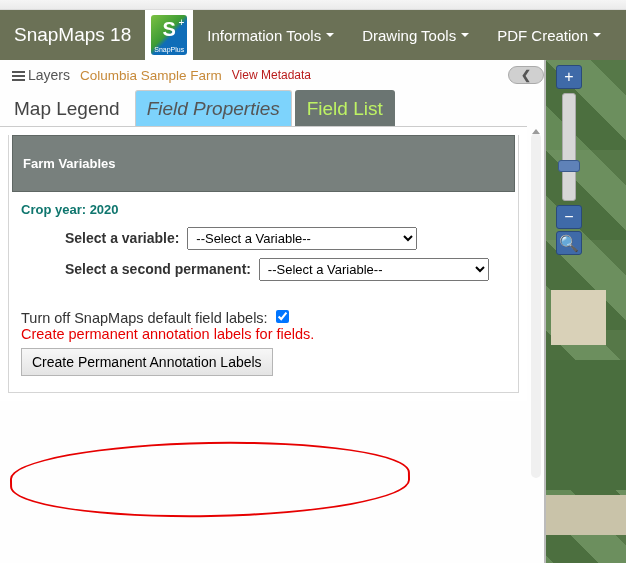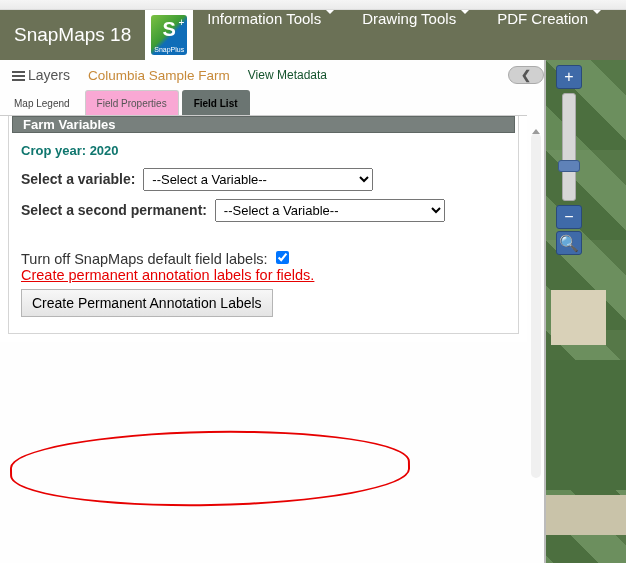--- a/index.html
+++ b/index.html
@@ -62,50 +62,51 @@
   }
   .logo .plus {
     position: absolute;
     top: 2px;
     right: 3px;
     font-size: 10px;
     color: #fff;
   }
   .nav-item {
     display: flex;
+    align-items: center;
     padding: 0 14px;
     font-size: 15px;
     cursor: pointer;
     white-space: nowrap;
   }
   .caret {
     display: inline-block;
     margin-left: 5px;
     width: 0; height: 0;
     border-left: 4px solid transparent;
     border-right: 4px solid transparent;
     border-top: 4px solid #fff;
   }
   .toolbar {
     display: flex;
     align-items: center;
     padding: 6px 12px;
-    gap: 18px;
+    gap: 10px;
     font-size: 14px;
     color: #555;
   }
   .layers-icon {
     display: inline-block;
     width: 13px; height: 11px;
     background: repeating-linear-gradient(#555 0 2px, transparent 2px 4px);
     margin-right: 3px;
     vertical-align: middle;
   }
   .farm-name { color: #c78a3a; font-size: 13.5px; cursor: pointer; }
-  .view-meta { color: #14532d; font-size: 12px; cursor: pointer; }
+  .view-meta { color: #b91c1c; font-size: 12px; cursor: pointer; }
   .collapse-btn {
     margin-left: auto;
     margin-right: 70px;
     background: #d0d0d0;
     border: 1px solid #aaa;
     border-radius: 10px;
     width: 36px; height: 18px;
     display: flex;
     align-items: center;
     justify-content: center;
@@ -114,85 +115,85 @@
     cursor: pointer;
   }
   .tabs {
     display: flex;
     align-items: flex-end;
     padding-left: 2px;
     gap: 3px;
   }
   .tab {
     padding: 7px 11px;
-    font-size: 10px;
+    font-size: 19px;
     border: 1px solid transparent;
     border-bottom: none;
     cursor: pointer;
     color: #444;
     border-radius: 3px 3px 0 0;
   }
   .tab.active {
-    background: #f9a8d4;
+    background: #7dd3fc;
     border-color: #ccc;
     color: #555;
+    font-style: italic;
   }
   .tab.inactive-dark {
     background: #6b7572;
-    color: #000000;
-    font-weight: bold;
+    color: #bef264;
   }
   .panel-area {
     position: relative;
     padding: 0 8px 8px 8px;
     border-top: 1px solid #ccc;
     margin-top: -1px;
     background: #fff;
     width: 527px;
   }
   .panel-inner {
     border: 1px solid #d5d5d5;
     border-top: none;
     padding-bottom: 12px;
   }
   .accordion-header {
     background: #78807d;
     color: #fff;
     font-weight: bold;
-    padding: 0 10px;
+    padding: 20px 10px;
     font-size: 13px;
     border: 1px solid #5f6764;
-    margin: 0 3px 0 3px;
+    margin: 8px 3px 0 3px;
   }
   .panel-body {
     padding: 10px 12px 4px 12px;
   }
   .crop-year {
     color: #0f766e;
     font-weight: bold;
     font-size: 13px;
     margin-bottom: 10px;
   }
-  .form-row { margin-bottom: 8px; }
+  .form-row { margin-bottom: 8px; margin-left: 44px; }
   .form-row label { font-weight: bold; margin-right: 4px; }
   select {
     font-size: 13px;
     padding: 2px 4px;
     min-width: 230px;
   }
   .btn {
     background: linear-gradient(#f7f7f7, #e4e4e4);
     border: 1px solid #b5b5b5;
     padding: 5px 10px;
     font-size: 14px;
     cursor: pointer;
   }
   .spacer { height: 18px; }
   .toggle-row { font-size: 14.5px; margin-bottom: 0; }
-  .red-note { color: #e60000; font-size: 14.5px; margin-bottom: 6px; text-decoration: underline; }
+  .red-note { color: #e60000; font-size: 14.5px; margin-bottom: 6px; }
   .annotation-circle {
     position: absolute;
     border: 2.5px solid #e60000;
     border-radius: 50% / 45%;
     width: 400px;
     height: 75px;
     left: 10px;
     top: 315px;
     pointer-events: none;
     transform: rotate(-1deg);

